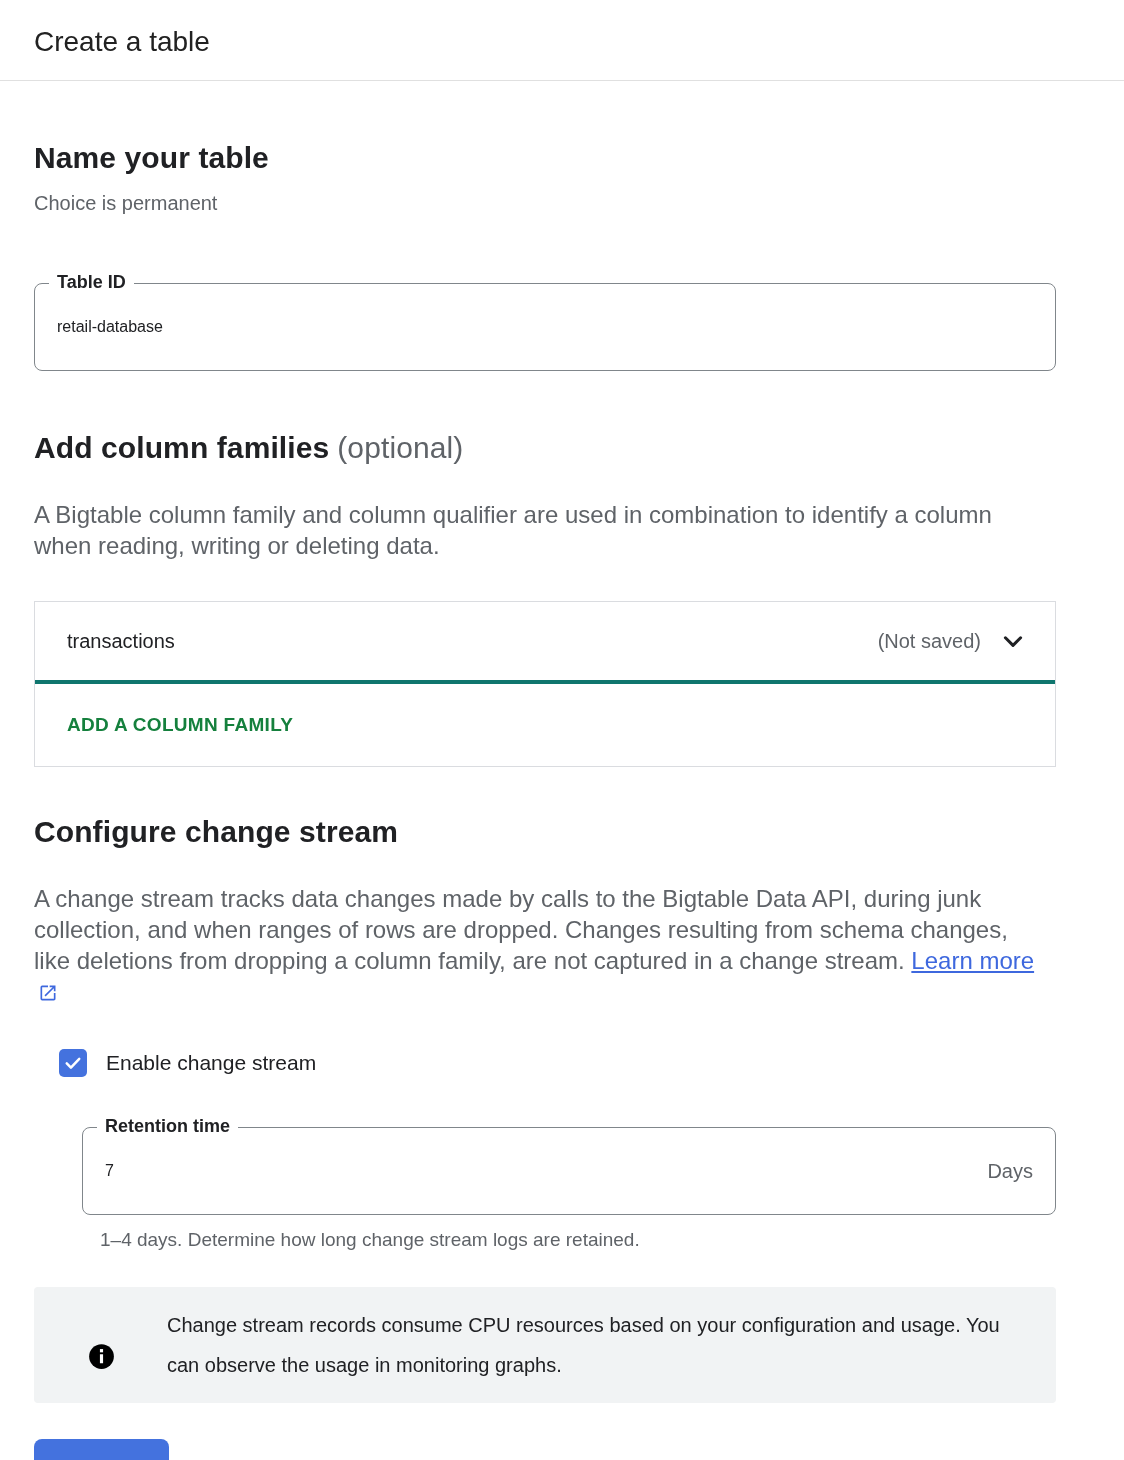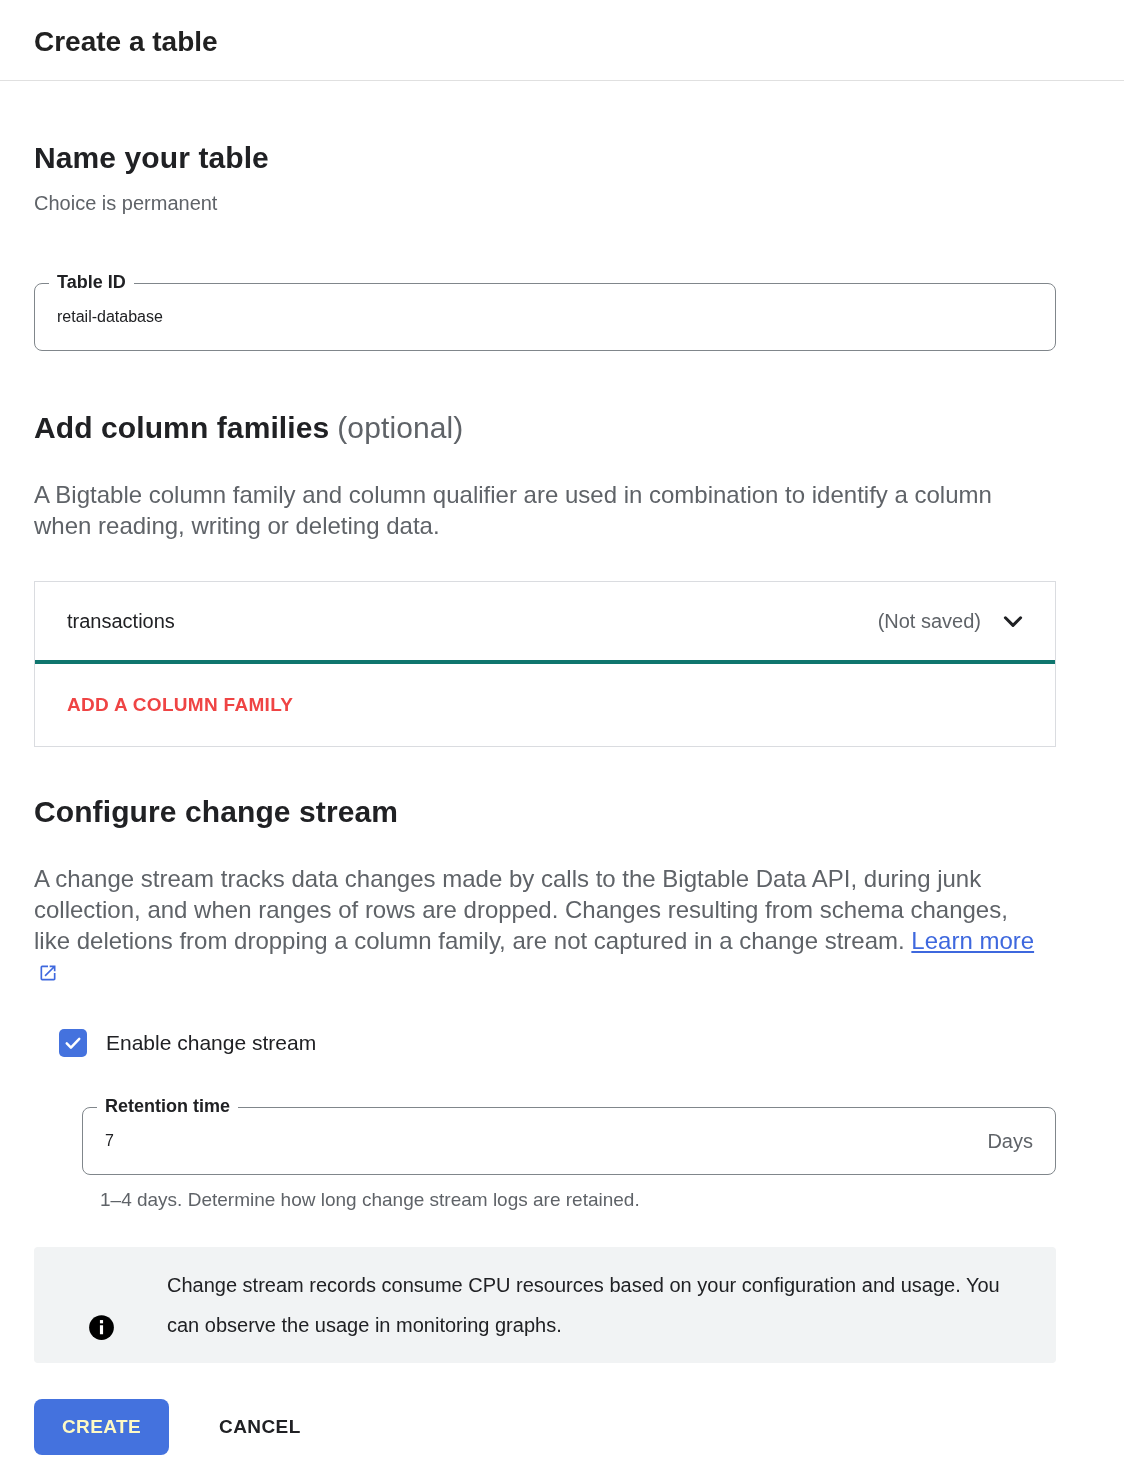--- a/index.html
+++ b/index.html
@@ -11,21 +11,21 @@
     overflow: hidden;
   }
   
   .dialog-header {
     padding: 20px 34px 0 34px;
     border-bottom: 1px solid #e0e0e0;
     height: 81px;
   }
   .dialog-title {
     font-size: 28px;
-    font-weight: 700;
+    font-weight: 400;
     line-height: 44px;
     color: #212121;
   }
   
   .content {
     padding: 0 68px 0 34px;
   }
   h2.section-heading {
     margin-top: 56px;
     font-size: 30px;
@@ -50,21 +50,21 @@
     font-size: 24px;
     line-height: 31px;
     color: #5f6368;
     max-width: 1015px;
   }
   
   .outlined-field {
     position: relative;
     border: 1.5px solid #80868b;
     border-radius: 8px;
-    height: 68px;
+    height: 88px;
     display: flex;
     align-items: center;
     background: #fff;
   }
   .field-1 { margin-top: 66px; }
   .outlined-field .field-label {
     position: absolute;
     top: -13px;
     left: 14px;
     background: #ffffff;
@@ -117,21 +117,21 @@
     display: flex;
     align-items: center;
     padding: 0 32px;
   }
   .add-family-link {
     background: none; border: none; cursor: pointer;
     font-family: "Liberation Sans", "DejaVu Sans", sans-serif;
     font-size: 19px;
     font-weight: 700;
     letter-spacing: 0.3px;
-    color: #ef4444;
+    color: #15803d;
     padding: 0;
   }
   
   h2.cs-heading { margin-top: 44px; }
   .learn-more {
     color: #3e68de;
     text-decoration: underline;
     cursor: pointer;
   }
   .ext-icon { vertical-align: -3px; margin-left: 4px; }
@@ -163,21 +163,21 @@
     line-height: 26px;
     color: #5f6368;
   }
   
   .info-banner {
     margin-top: 34px;
     background: #f1f3f4;
     border-radius: 4px;
     padding: 18px 30px 18px 54px;
     display: flex;
-    align-items: flex-end;
+    align-items: center;
   }
   .info-icon-wrap {
     flex: none;
     margin-top: 27px;
   }
   .info-text {
     margin-left: 52px;
     font-size: 20px;
     line-height: 40px;
     color: #202124;

